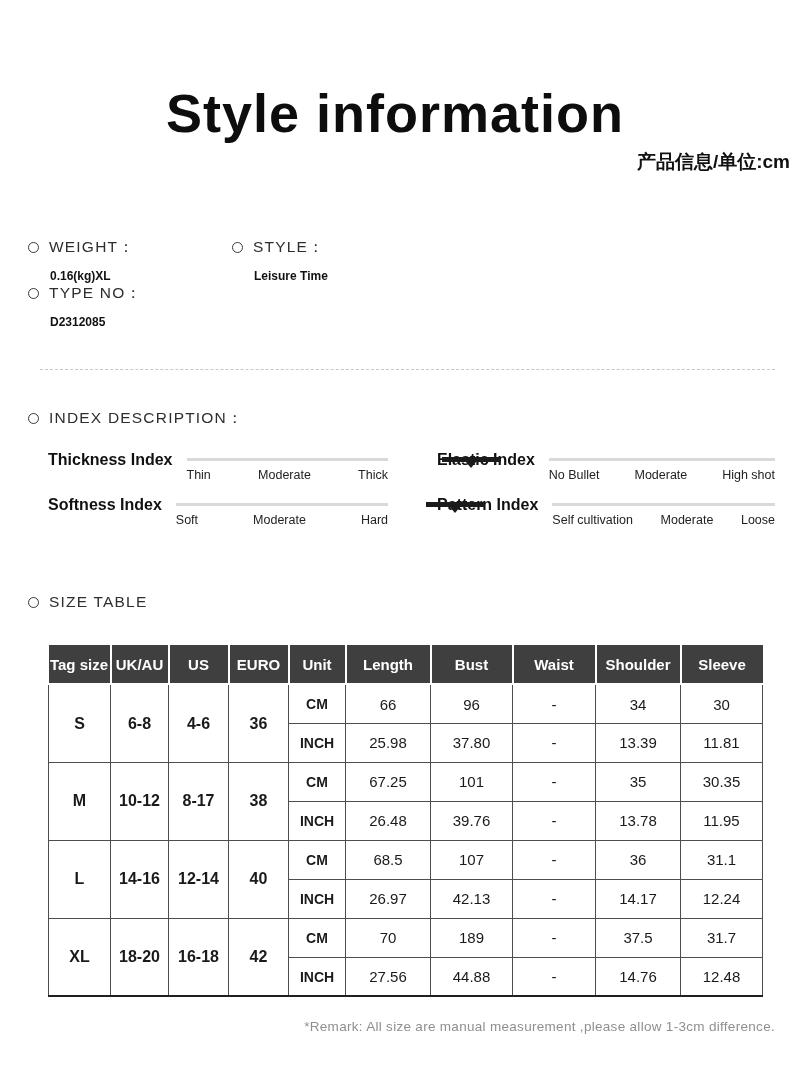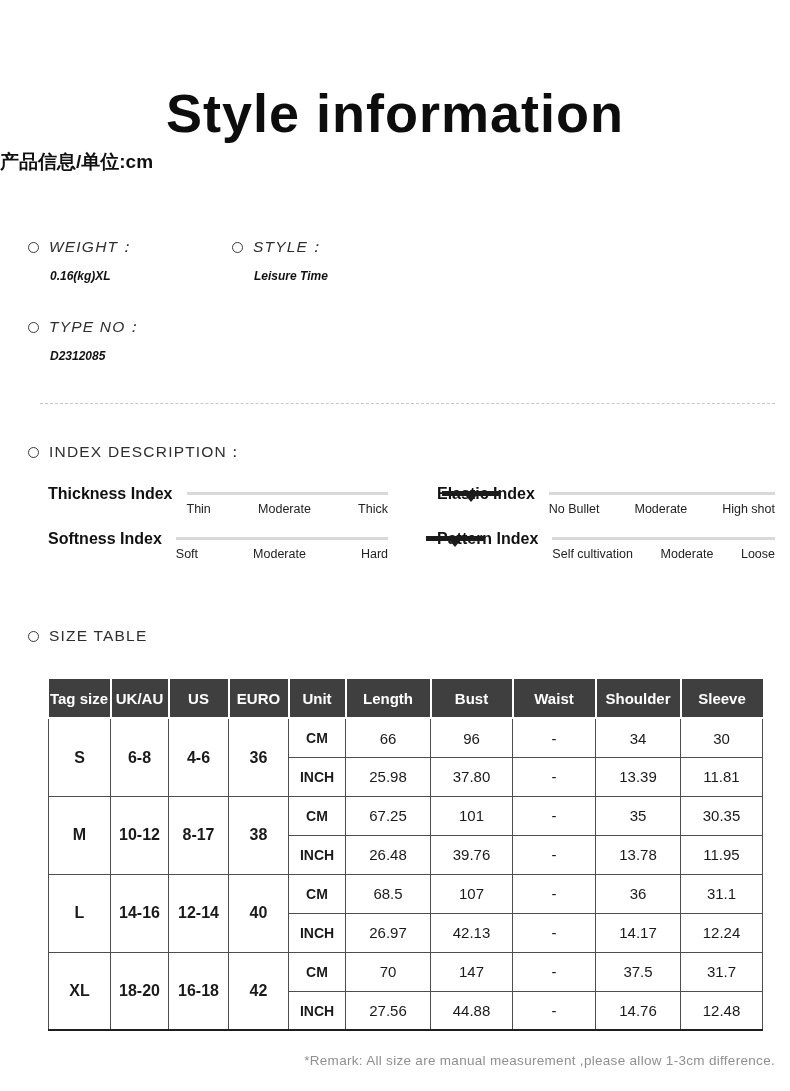--- a/index.html
+++ b/index.html
@@ -14,27 +14,27 @@
   body{
     width:790px;height:1091px;background:#ffffff;overflow:hidden;
     font-family:"Liberation Sans","DejaVu Sans",sans-serif;color:#1a1a1a;
   }
   
   .page-title{
     margin-top:84px;text-align:center;
     font-size:54px;font-weight:700;letter-spacing:1px;color:#0d0d0d;line-height:1.1;
   }
   .page-subtitle{
-    margin-top:6px;text-align:left;
+    margin-top:6px;text-align:right;
     font-size:19px;font-weight:700;color:#111;
   }
   
   .info-grid{
     margin:62px 0 0 28px;
-    display:grid;grid-template-columns:204px 1fr;row-gap:34px;font-style:italic;
+    display:grid;grid-template-columns:204px 1fr;
   }
   .info-label-row{display:flex;align-items:center;}
   .bullet{
     display:inline-block;width:11px;height:11px;border:1.6px solid #3a3a3a;
     border-radius:50%;margin-right:10px;flex:0 0 auto;
   }
   .info-label{font-size:15.5px;letter-spacing:1.2px;color:#2e2e2e;}
   .info-value{margin:11px 0 0 22px;font-size:12px;font-weight:700;color:#111;}
   
   .divider{border:none;border-top:1px dashed #c7c7c7;margin:40px 15px 0 40px;}
@@ -280,21 +280,21 @@
       <td>14.17</td>
       <td>12.24</td>
     </tr>
     <tr>
       <td rowspan="2" class="merge">XL</td>
       <td rowspan="2" class="merge">18-20</td>
       <td rowspan="2" class="merge">16-18</td>
       <td rowspan="2" class="merge">42</td>
       <td class="unit">CM</td>
       <td>70</td>
-      <td>147</td>
+      <td>189</td>
       <td>-</td>
       <td>37.5</td>
       <td>31.7</td>
     </tr>
     <tr>
       <td class="unit">INCH</td>
       <td>27.56</td>
       <td>44.88</td>
       <td>-</td>
       <td>14.76</td>

